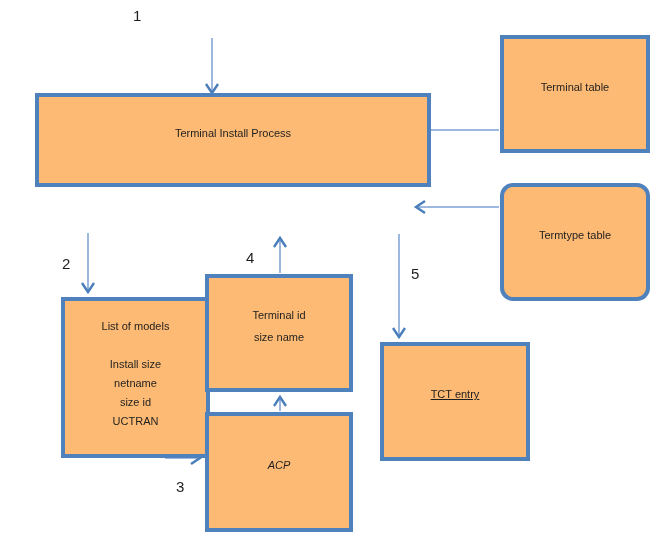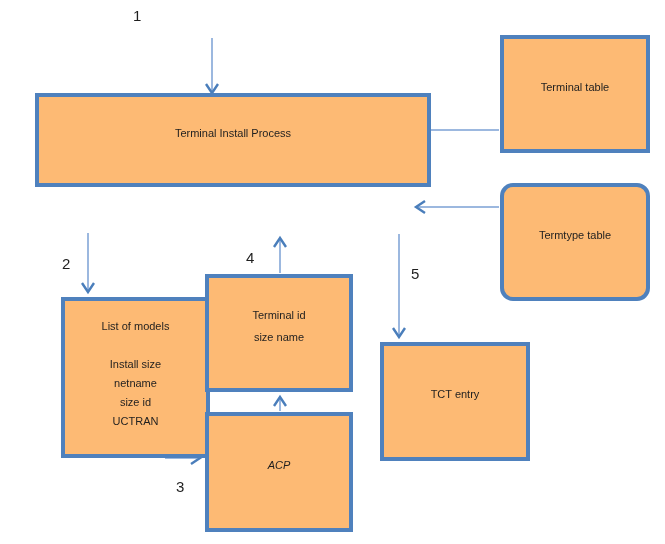--- a/index.html
+++ b/index.html
@@ -33,21 +33,21 @@
     line-height: 19px;
     padding-bottom: 14px;
   }
 
   .box-process       { left: 15px;  top: 93px;  width: 396px; height: 94px; margin-left: 20px; }
   .box-terminal-table{ left: 500px; top: 35px;  width: 150px; height: 118px; }
   .box-termtype-table{ left: 500px; top: 183px; width: 150px; height: 118px; border-radius: 13px; }
   .box-list-models   { left: 15px;  top: 297px; width: 149px; height: 161px; padding-bottom: 8px; margin-left: 46px; }
   .box-terminal-id   { left: 205px; top: 274px; width: 148px; height: 118px; line-height: 22px; }
   .box-acp           { left: 205px; top: 412px; width: 148px; height: 120px; font-style: italic; }
-  .box-tct           { left: 380px; top: 342px; width: 150px; height: 119px; }
+  .box-tct           { left: 380px; top: 342px; width: 150px; height: 119px; text-decoration: underline; }
 
   .box-line { min-height: 19px; }
 
   .note {
     position: absolute;
     left: 133px; top: 7px;
     display: flex;
     gap: 21px;
     font-size: 15px;
     white-space: nowrap;

